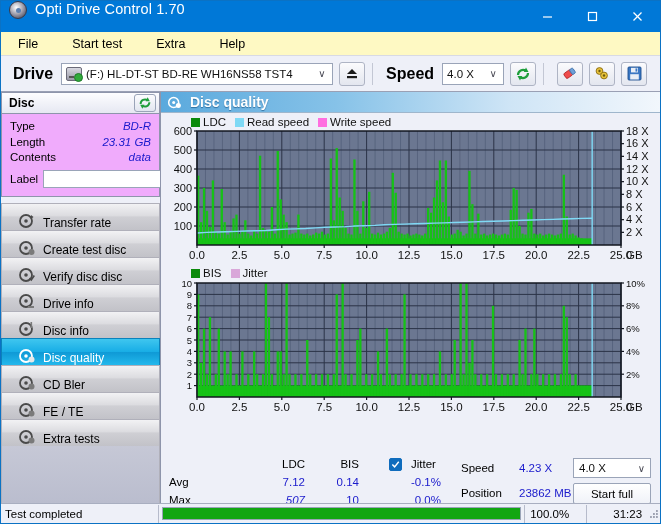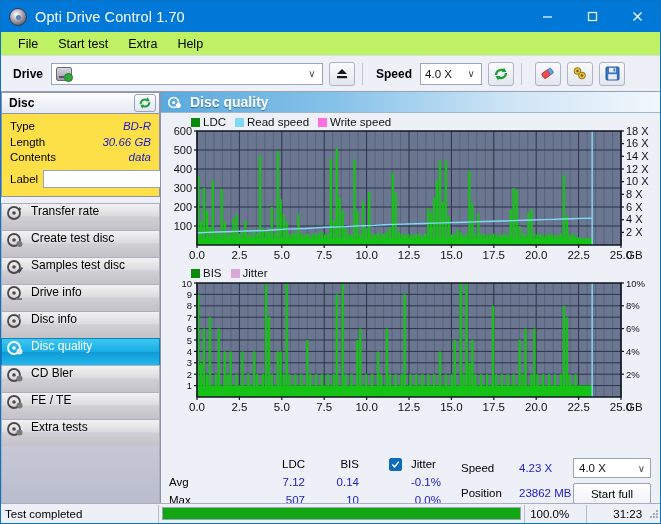--- a/index.html
+++ b/index.html
@@ -15,21 +15,21 @@
     width: 661px; height: 524px;
     background: #eef0f8;
     border: 1px solid #0b72c4;
     overflow: hidden;
   }
   
   .titlebar {
     height: 31px;
     background: #0078d7;
     display: flex;
-    align-items: center;
+    align-items: flex-start;
     position: relative;
   }
   .titlebar .appicon {
     width: 18px; height: 18px;
     margin-left: 8px; margin-right: 8px;
     border-radius: 50%;
     background: radial-gradient(circle at 40% 35%, #ffffff 0%, #c8c8d0 28%, #8f8f9e 55%, #5a5a6a 80%);
     border: 1px solid #3a3a4a;
     position: relative;
   }
@@ -47,42 +47,43 @@
   .winbtns { position:absolute; right:0; top:0; height:31px; display:flex; }
   .winbtn {
     width: 45px; height: 31px;
     display:flex; align-items:center; justify-content:center;
     color:#fff;
   }
   .winbtn svg { display:block; }
   
   .menubar {
     height: 24px;
-    background: #bef264;
+    background: #fef9c3;
     display: flex;
     align-items: center;
     padding-left: 8px;
     border-bottom: 1px solid #d8dae4;
+    gap: 14px;
   }
   .menuitem {
     font-size: 12.5px;
     color: #000;
     padding: 2px 9px;
     margin-right: 2px;
   }
   
   .toolbar {
     height: 36px;
     background: #eef0f8;
     display: flex;
     align-items: center;
     padding: 0 6px;
     border-bottom: 1px solid #9aa0b4;
   }
-  .tb-label { font-size: 12px; font-weight: bold; color:#000; margin: 0 8px 0 6px; }
+  .tb-label { font-size: 16px; font-weight: bold; color:#000; margin: 0 8px 0 6px; }
   .combo {
     height: 22px;
     background: #fff;
     border: 1px solid #9aa4b8;
     display: flex; align-items: center;
     font-size: 11.5px; color:#111;
     padding: 0 2px 0 4px;
     position: relative;
   }
   .combo .caret {
@@ -136,21 +137,21 @@
   .disc-header .t { font-size:12px; font-weight:bold; color:#000; }
   .refresh-btn {
     margin-left:auto;
     width:22px;height:18px;
     border:1px solid #9aa4b8;border-radius:3px;
     background:linear-gradient(#fcfcfe,#e2e6f0);
     display:flex;align-items:center;justify-content:center;
   }
   .disc-info {
     border:1px solid #8e95ab; border-top:none;
-    background:#fde047;
+    background:#f0abfc;
     padding: 5px 8px 6px 8px;
     font-size: 11.5px;
   }
   .inforow { display:flex; justify-content:space-between; line-height:15.5px; }
   .inforow .k { color:#000; }
   .inforow .v { color:#1a1acc;font-style:italic; }
   .labelrow { display:flex; align-items:center; margin-top:3px; }
   .labelrow .k { color:#000; font-size:11.5px; margin-right:5px; }
   .label-input {
     flex:1; height:18px;
@@ -163,22 +164,22 @@
     border:1px solid #9aa4b8;border-radius:3px;
     background:linear-gradient(#fcfcfe,#e2e6f0);
     display:flex;align-items:center;justify-content:center;
   }
   .navlist { margin-top: 6px; }
   .navitem {
     height: 28px;
     background: linear-gradient(#f2f2f4 0%, #dcdce0 45%, #cfcfd4 50%, #c2c2c8 100%);
     border: 1px solid #b0b0ba;
     border-bottom: 1px solid #a6a6b2;
-    display:flex; align-items:flex-start;
-    padding-left: 4px;
+    display:flex; align-items:flex-end;
+    padding-left: 16px;
     font-size: 12px; color:#000;
     margin-bottom: -1px;
   }
   .navitem .nicon { width:18px;height:18px;margin-right:7px;flex:0 0 auto; }
   .navitem.active {
     background: linear-gradient(#3fc6ef 0%, #19aee6 48%, #0f9ad6 52%, #23b8ec 100%);
     color:#fff;
     border-color:#0b82bb;
   }
   .nav-spacer {
@@ -297,20 +298,21 @@
     <div class="menuitem">File</div>
     <div class="menuitem">Start test</div>
     <div class="menuitem">Extra</div>
     <div class="menuitem">Help</div>
   </div>
 
   <div class="toolbar">
     <div class="tb-label">Drive</div>
     <div class="combo drive-combo">
       <div class="drive-icon"></div>
+      <div class="drive-text">(F:)  HL-DT-ST BD-RE  WH16NS58 TST4</div>
       <div class="caret">∨</div>
     </div>
     <div class="iconbtn">
       <svg width="14" height="13" viewBox="0 0 14 13">
           <polygon points="7,2 12,7 2,7" fill="#1b1b1b"></polygon>
           <rect x="2" y="9" width="10" height="2.2" fill="#1b1b1b"></rect>
         </svg>
     </div>
     <div class="sep"></div>
     <div class="tb-label">Speed</div>
@@ -367,21 +369,21 @@
           </svg>
         </div>
       </div>
       <div class="disc-info">
         <div class="inforow">
           <span class="k">Type</span>
           <span class="v">BD-R</span>
         </div>
         <div class="inforow">
           <span class="k">Length</span>
-          <span class="v">30.66 GB</span>
+          <span class="v">23.31 GB</span>
         </div>
         <div class="inforow">
           <span class="k">Contents</span>
           <span class="v">data</span>
         </div>
         <div class="labelrow">
           <span class="k">Label</span>
           <input class="label-input" type="text" value="" placeholder="" style="">
           <div class="disc-btn">
             <svg width="15" height="15" viewBox="0 0 16 16">
@@ -409,21 +411,21 @@
               <circle cx="13.5" cy="13" r="3" fill="#7a7a7a"></circle>
             </svg>
           <span>Create test disc</span>
         </div>
         <div class="navitem">
           <svg class="nicon" viewBox="0 0 18 18">
               <circle cx="8" cy="9" r="6" fill="none" stroke="#4a4a4a" stroke-width="1.8"></circle>
               <circle cx="8" cy="9" r="1.8" fill="#4a4a4a"></circle>
               <path d="M11.5 12 l1.8 2 3-4.5" fill="none" stroke="#4a4a4a" stroke-width="1.6"></path>
             </svg>
-          <span>Samples test disc</span>
+          <span>Verify disc disc</span>
         </div>
         <div class="navitem">
           <svg class="nicon" viewBox="0 0 18 18">
               <circle cx="8" cy="8" r="6" fill="none" stroke="#4a4a4a" stroke-width="1.8"></circle>
               <circle cx="8" cy="8" r="1.8" fill="#4a4a4a"></circle>
               <rect x="10" y="13" width="6" height="2" fill="#7a7a7a"></rect>
             </svg>
           <span>Drive info</span>
         </div>
         <div class="navitem">
@@ -1018,21 +1020,21 @@
           </span>
         </div>
         <div style="position:absolute; left:250px; top:2px;" class="lbl">Jitter</div>
 
         <div style="position:absolute; left:8px; top:20px;" class="lbl">Avg</div>
         <div style="position:absolute; left:82px; top:20px; width:62px; text-align:right;" class="val">7.12</div>
         <div style="position:absolute; left:150px; top:20px; width:48px; text-align:right;" class="val">0.14</div>
         <div style="position:absolute; left:212px; top:20px; width:68px; text-align:right;" class="val">-0.1%</div>
 
         <div style="position:absolute; left:8px; top:38px;" class="lbl">Max</div>
-        <div style="position:absolute; left:82px; top:38px; width:62px; text-align:right;" class="val">507</div>
+        <div style="position:absolute; left:82px; top:38px; width:62px; text-align:right;font-style:italic;" class="val">507</div>
         <div style="position:absolute; left:150px; top:38px; width:48px; text-align:right;" class="val">10</div>
         <div style="position:absolute; left:212px; top:38px; width:68px; text-align:right;" class="val">0.0%</div>
 
         <div style="position:absolute; left:8px; top:56px;" class="lbl">Total</div>
         <div style="position:absolute; left:72px; top:56px; width:72px; text-align:right;" class="val">2719009</div>
         <div style="position:absolute; left:148px; top:56px; width:50px; text-align:right;" class="val">53332</div>
 
         <div style="position:absolute; left:300px; top:6px;" class="lbl">Speed</div>
         <div style="position:absolute; left:358px; top:6px;" class="val">4.23 X</div>
         <div style="position:absolute; left:300px; top:31px;" class="lbl">Position</div>

